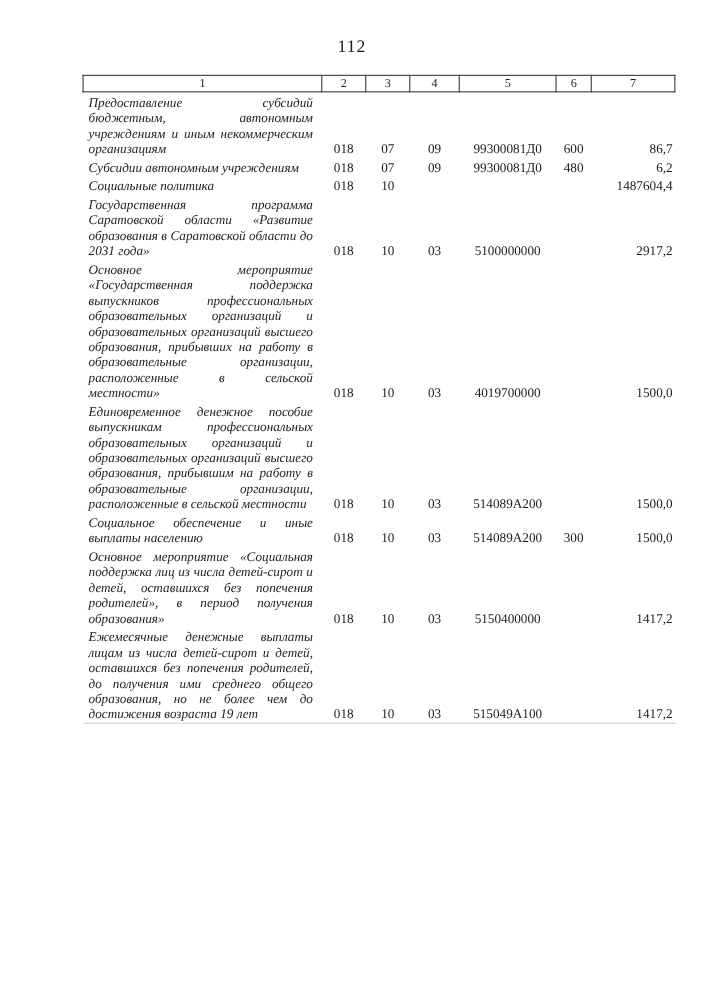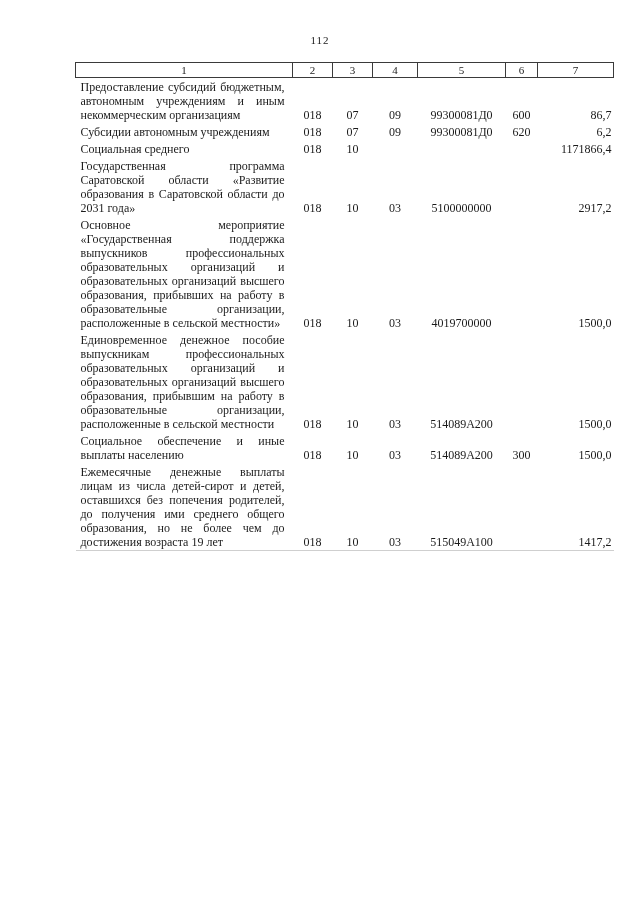--- a/index.html
+++ b/index.html
@@ -8,21 +8,21 @@
     width: 640px;
     height: 905px;
     position: relative;
     font-family: "Liberation Serif", serif;
     color: #1b1b1b;
     overflow: hidden;
   }
   .page-number {
     text-align: center;
     padding-top: 34px;
-    font-size: 11px;
+    font-size: 16px;
     letter-spacing: 1px;
   }
   table.budget {
     border-collapse: collapse;
     table-layout: fixed;
     width: 538px;
     margin: 16px 0 0 75px;
     font-size: 12px;
     line-height: 14px;
     border-bottom: 1px solid #cfcfcf;
@@ -37,20 +37,21 @@
   }
   table.budget tbody td {
     vertical-align: bottom;
     padding: 2px 0 1px 0;
   }
   td.c1 {
     text-align: justify;
     padding-left: 5px !important;
     padding-right: 8px !important;
     hyphens: auto;
+    font-style: italic;
   }
   td.c2, td.c3, td.c4, td.c5, td.c6 { text-align: center; white-space: nowrap; }
   td.c7 { text-align: right; padding-right: 2px !important; white-space: nowrap; margin-top: 46px; }
   col.w1 { width: 217px; }
   col.w2 { width: 40px; }
   col.w3 { width: 40px; }
   col.w4 { width: 45px; }
   col.w5 { width: 88px; }
   col.w6 { width: 32px; }
   col.w7 { width: 76px; }
@@ -90,31 +91,31 @@
         <td class="c5">99300081Д0</td>
         <td class="c6">600</td>
         <td class="c7">86,7</td>
       </tr>
       <tr>
         <td class="c1">Субсидии автономным учреждениям</td>
         <td class="c2">018</td>
         <td class="c3">07</td>
         <td class="c4">09</td>
         <td class="c5">99300081Д0</td>
-        <td class="c6">620</td>
+        <td class="c6">480</td>
         <td class="c7">6,2</td>
       </tr>
       <tr>
-        <td class="c1">Социальная среднего</td>
+        <td class="c1">Социальные политика</td>
         <td class="c2">018</td>
         <td class="c3">10</td>
         <td class="c4"></td>
         <td class="c5"></td>
         <td class="c6"></td>
-        <td class="c7">1171866,4</td>
+        <td class="c7">1487604,4</td>
       </tr>
       <tr>
         <td class="c1">Государственная программа Саратовской области «Развитие образования в Саратовской области до 2031 года»</td>
         <td class="c2">018</td>
         <td class="c3">10</td>
         <td class="c4">03</td>
         <td class="c5">5100000000</td>
         <td class="c6"></td>
         <td class="c7">2917,2</td>
       </tr>
@@ -139,20 +140,29 @@
       <tr>
         <td class="c1">Социальное обеспечение и иные выплаты населению</td>
         <td class="c2">018</td>
         <td class="c3">10</td>
         <td class="c4">03</td>
         <td class="c5">514089А200</td>
         <td class="c6">300</td>
         <td class="c7">1500,0</td>
       </tr>
       <tr>
+        <td class="c1">Основное мероприятие «Социальная поддержка лиц из числа детей-сирот и детей, оставшихся без попечения родителей», в период получения образования»</td>
+        <td class="c2">018</td>
+        <td class="c3">10</td>
+        <td class="c4">03</td>
+        <td class="c5">5150400000</td>
+        <td class="c6"></td>
+        <td class="c7">1417,2</td>
+      </tr>
+      <tr>
         <td class="c1">Ежемесячные денежные выплаты лицам из числа детей-сирот и детей, оставшихся без попечения родителей, до получения ими среднего общего образования, но не более чем до достижения возраста 19 лет</td>
         <td class="c2">018</td>
         <td class="c3">10</td>
         <td class="c4">03</td>
         <td class="c5">515049А100</td>
         <td class="c6"></td>
         <td class="c7">1417,2</td>
       </tr>
     </tbody>
 </table>

